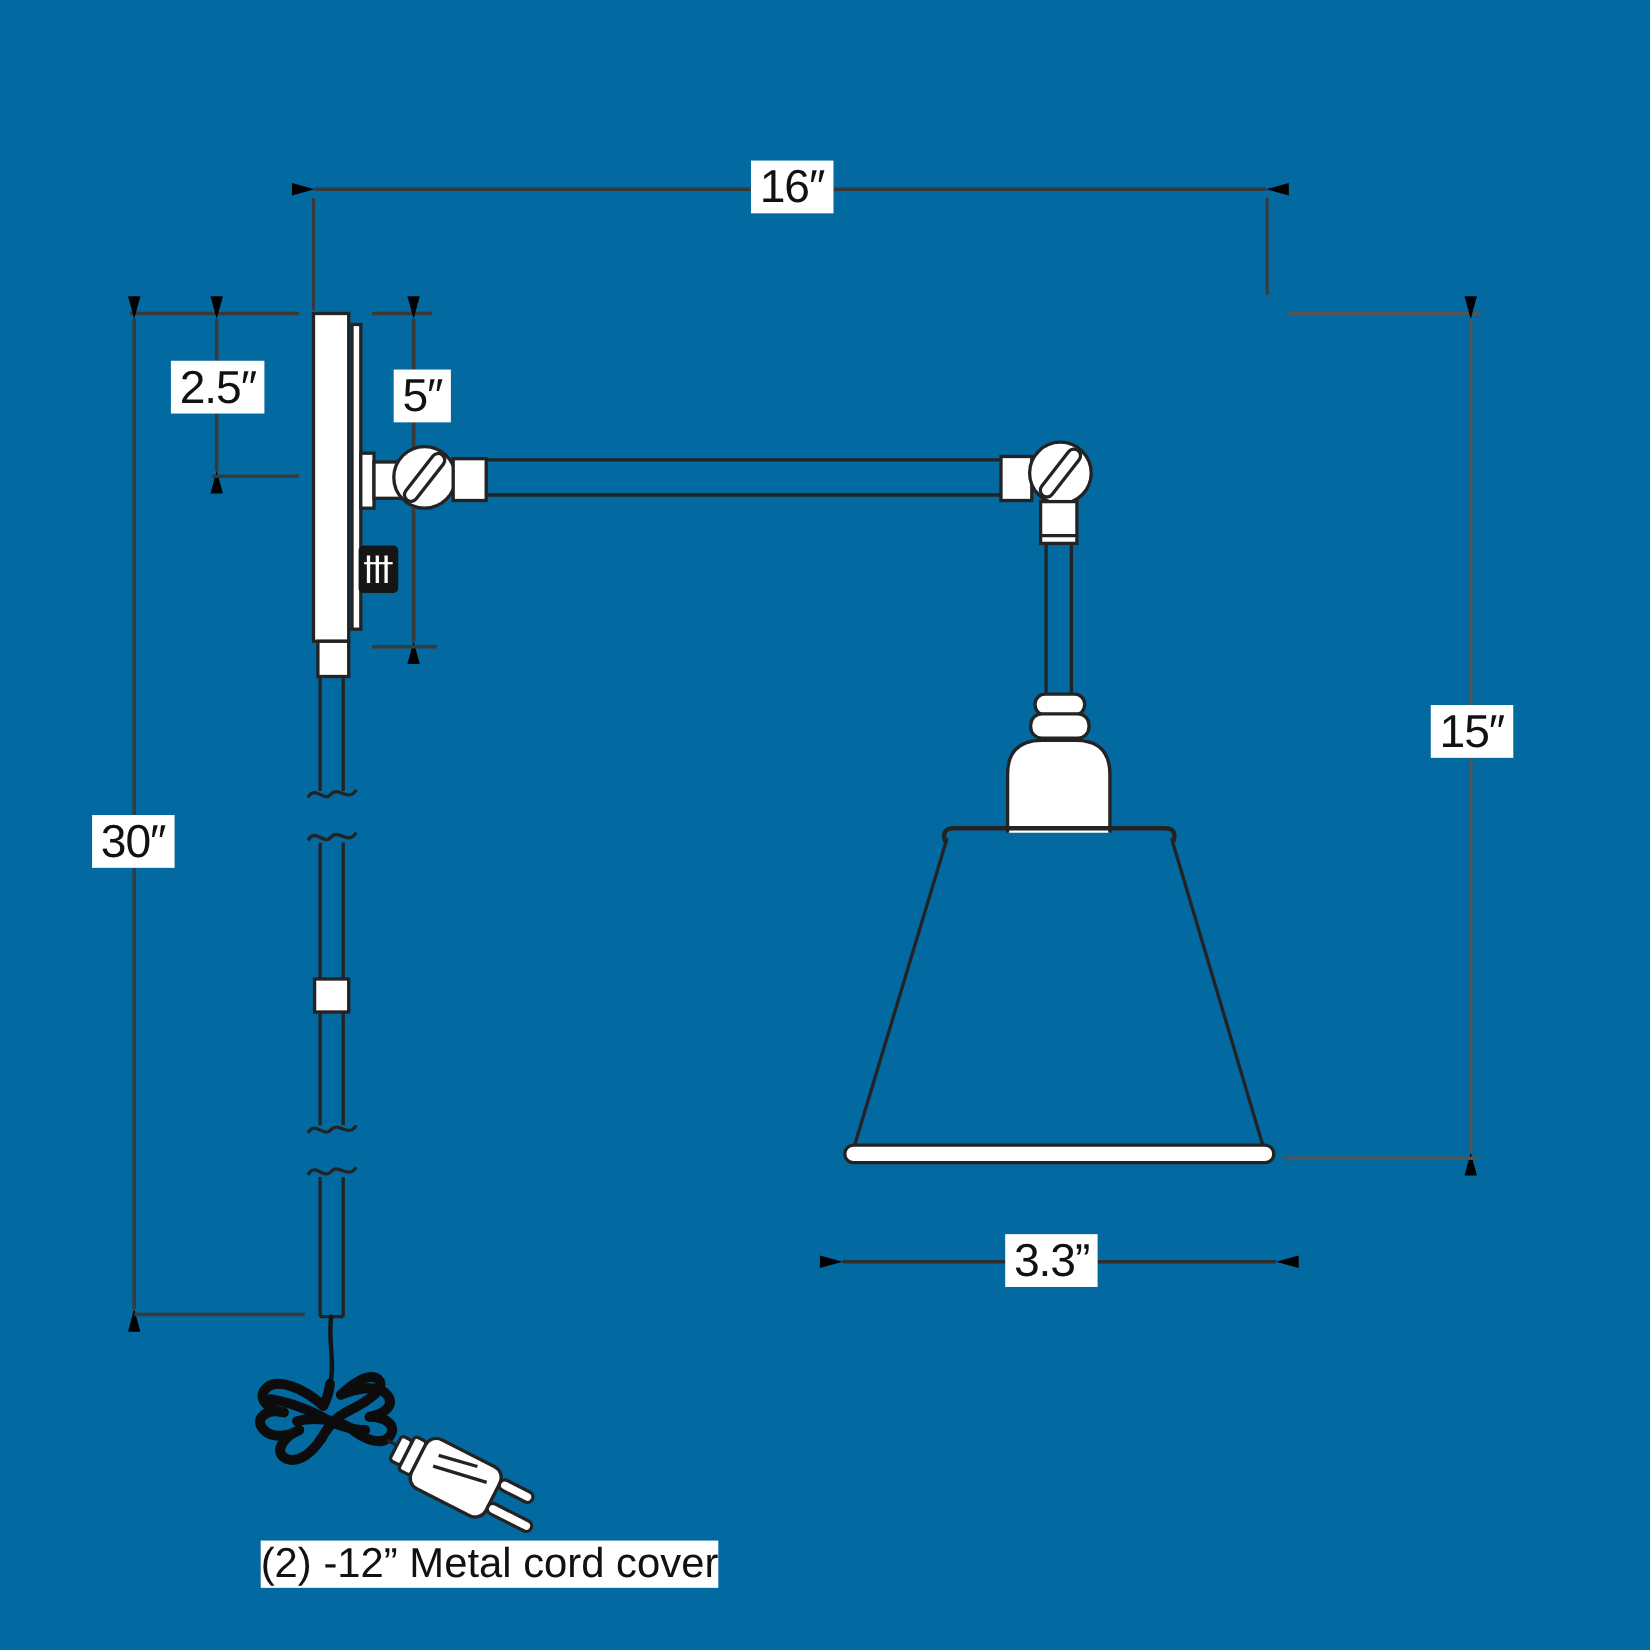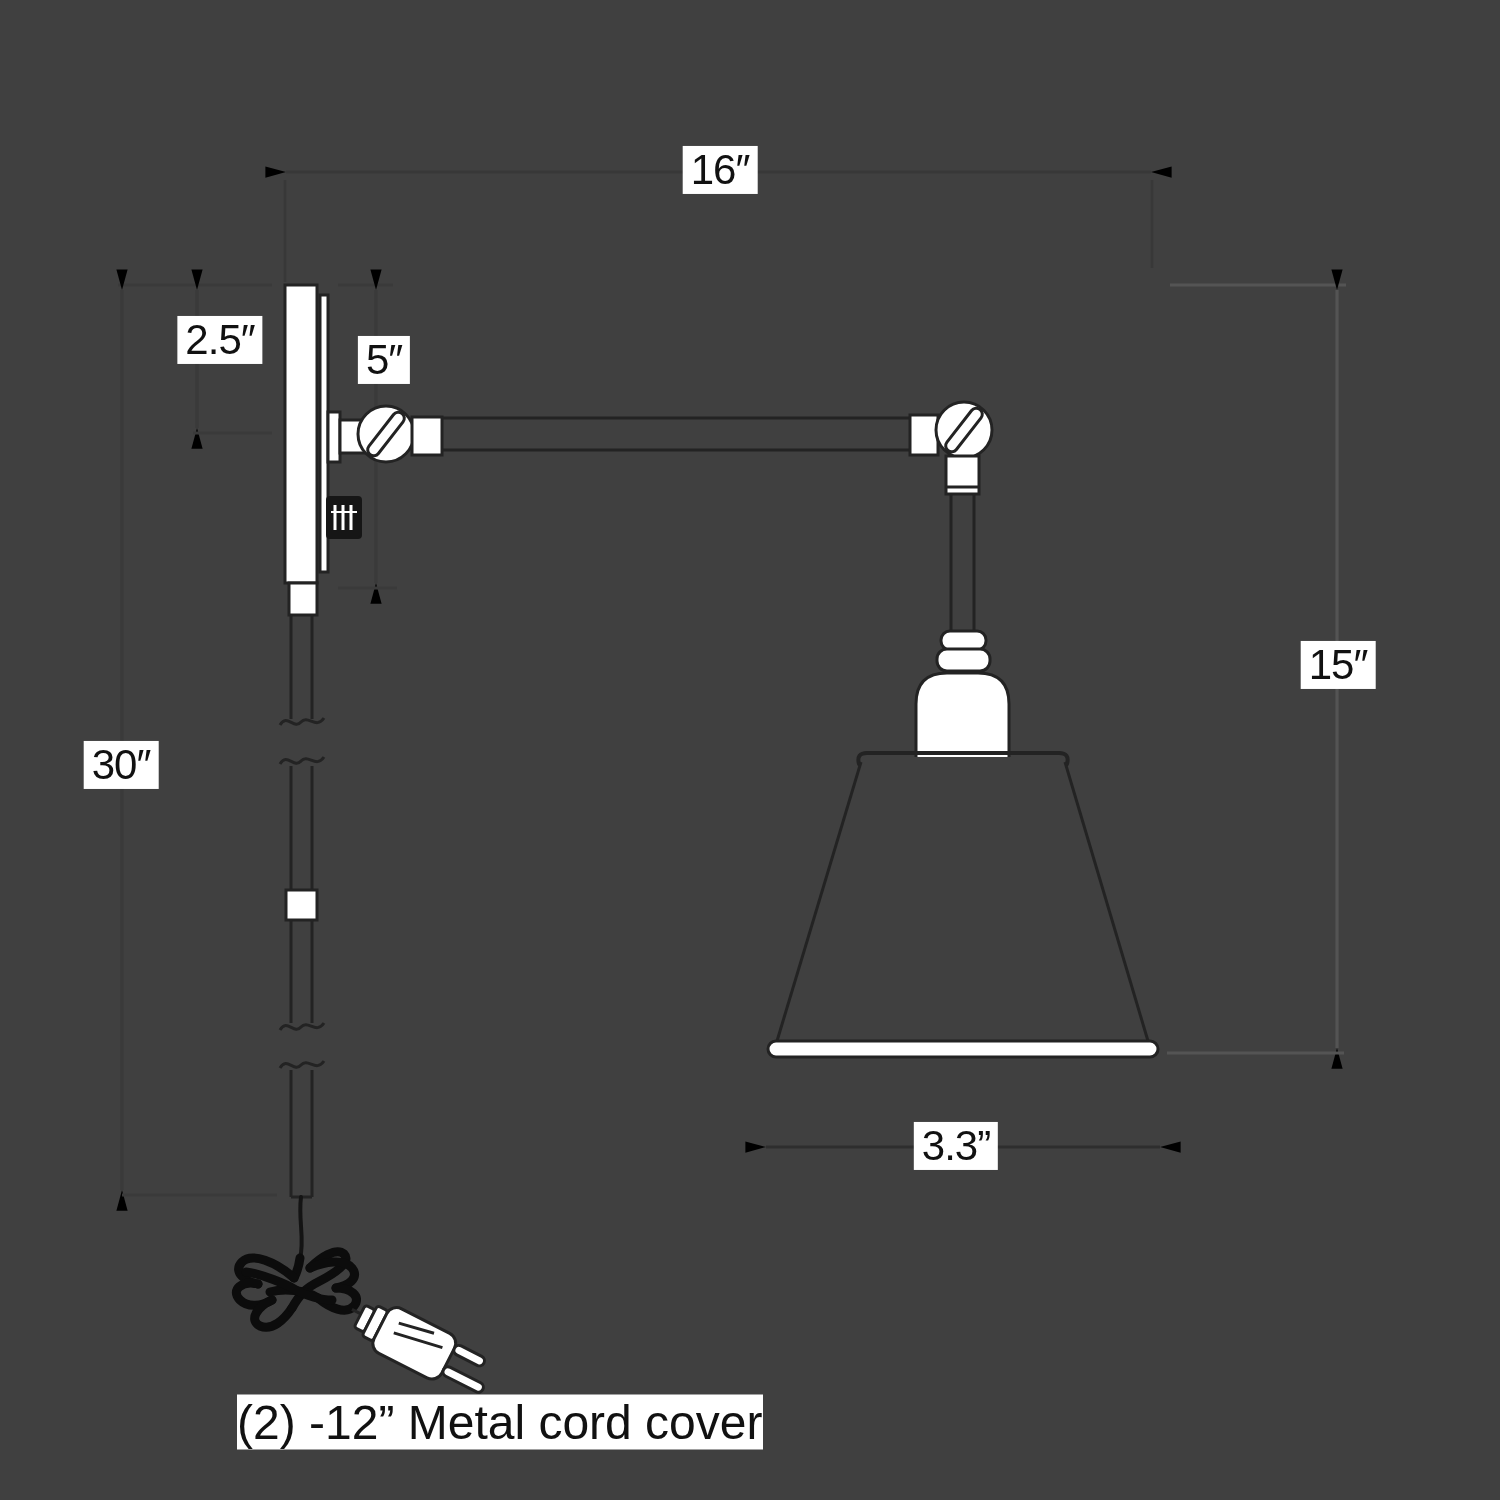--- a/index.html
+++ b/index.html
@@ -1,19 +1,19 @@
 <!DOCTYPE html>
 <html><head>
 <meta charset="utf-8">
 <style>
   html,body{margin:0;padding:0;background:#ffffff;}
   .canvas{
     position:relative;
     width:1500px;height:1500px;
-    background:#404040;
+    background:#0369a1;
     font-family:"Liberation Sans","DejaVu Sans",sans-serif;
     overflow:hidden;
   }
   svg.drawing{position:absolute;left:0;top:0;}
   .dim{fill:none;stroke:currentColor;stroke-width:3.2;}
   .tick{fill:none;stroke:currentColor;stroke-width:3.2;}
   .thin{fill:none;stroke:currentColor;stroke-width:2.6;}
   .part{stroke:#232323;stroke-width:3;fill:none;}
   .partf{stroke:#232323;stroke-width:3;fill:#ffffff;}
   .thick{stroke:#232323;stroke-width:4;fill:none;stroke-linecap:round;}
@@ -28,21 +28,21 @@
     letter-spacing:-1px;
     padding:2px 8px;
     white-space:nowrap;
     line-height:1.05;
   }
   .note{
     position:absolute;
     transform:translateY(-50%);
     background:#ffffff;
     color:#111111;
-    font-size:48px;
+    font-size:38px;
     white-space:nowrap;
   }
 </style>
 </head>
 <body>
 
 <div class="canvas">
 
   <svg class="drawing" width="1500" height="1500" viewBox="0 0 1500 1500">
     <defs>
@@ -153,21 +153,21 @@
       <rect class="partf" x="367" y="1315" width="12" height="34" rx="3"></rect>
       <rect class="partf" x="379" y="1307" width="76" height="50" rx="11"></rect>
       <path class="part" d="M394,1321 L430,1314 M394,1332 L444,1323"></path>
       <rect class="partf" x="455" y="1313" width="33" height="10" rx="5"></rect>
       <rect class="partf" x="455" y="1337" width="44" height="10" rx="5"></rect>
     </g>
   </svg>
 
   <div class="dimlabel" style="left:720px;top:170px;">16″</div>
 
-  <div class="dimlabel" style="left:198px;top:340px;margin-left:22px;">2.5″</div>
+  <div class="dimlabel" style="left:198px;top:352px;">2.5″</div>
 
   <div class="dimlabel" style="left:384px;top:360px;">5″</div>
 
   <div class="dimlabel" style="left:121px;top:741px;margin-top:24px;">30″</div>
 
   <div class="dimlabel" style="left:1338px;top:665px;">15″</div>
 
   <div class="dimlabel" style="left:956px;top:1146px;">3.3”</div>
 
   <div class="note" style="left:237px;top:1422px;">(2) -12” Metal cord cover</div>

